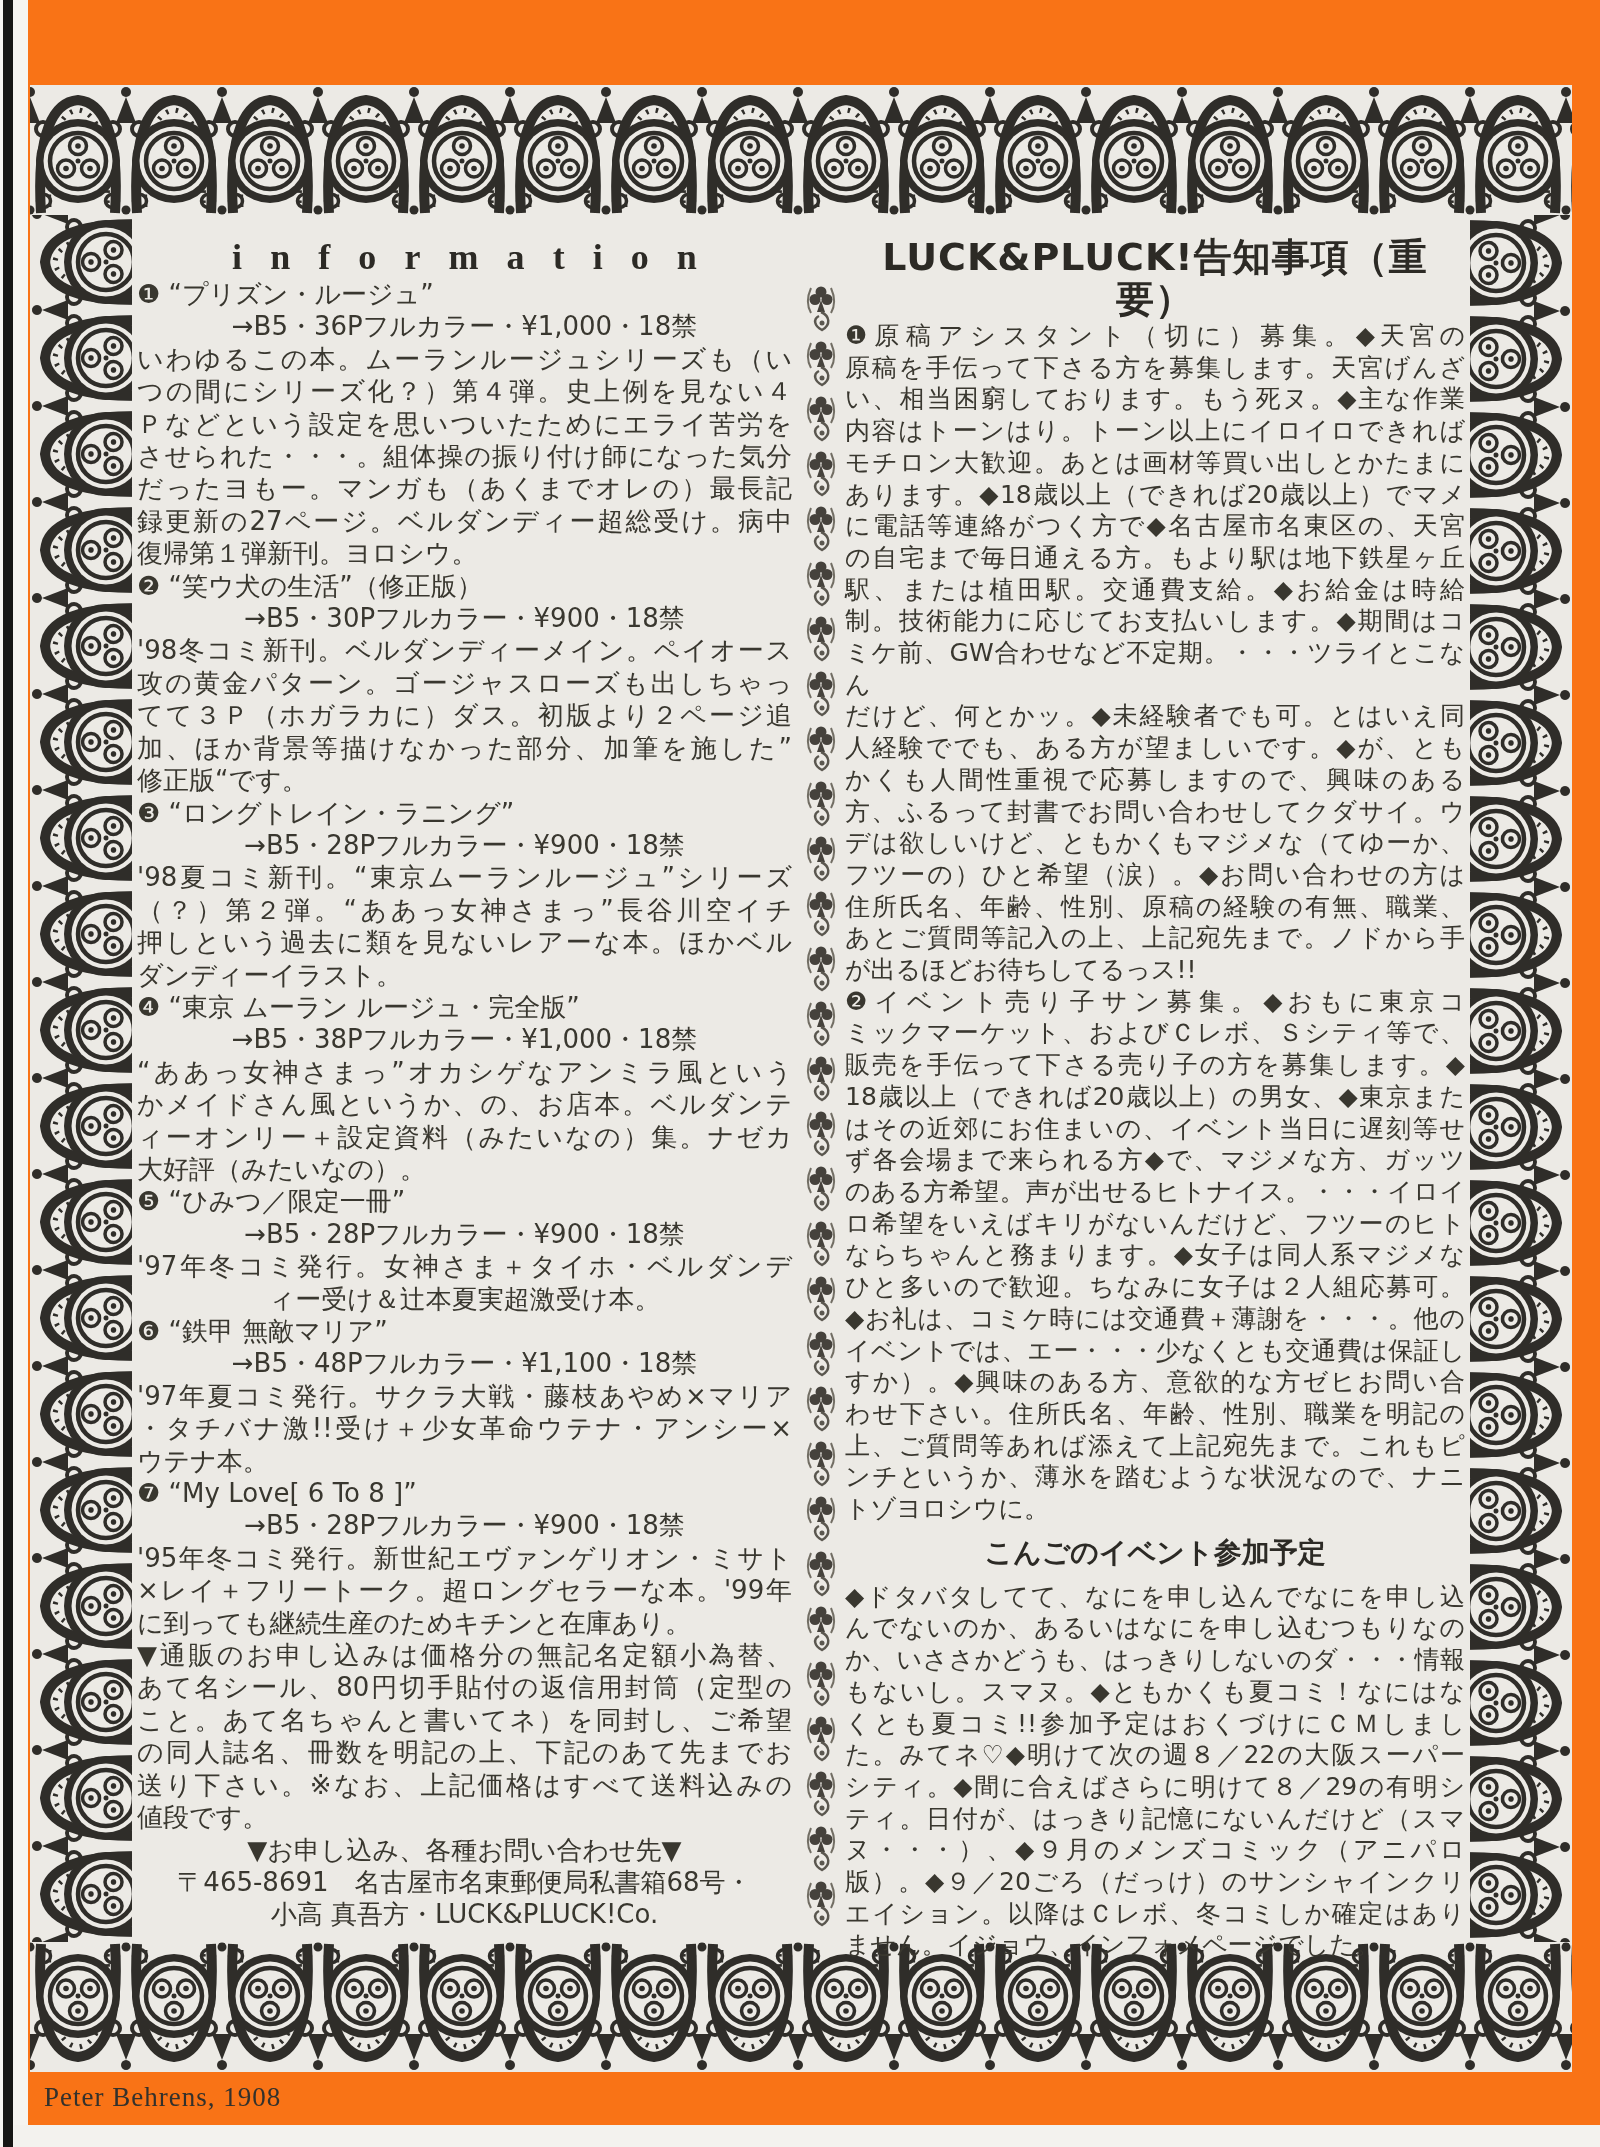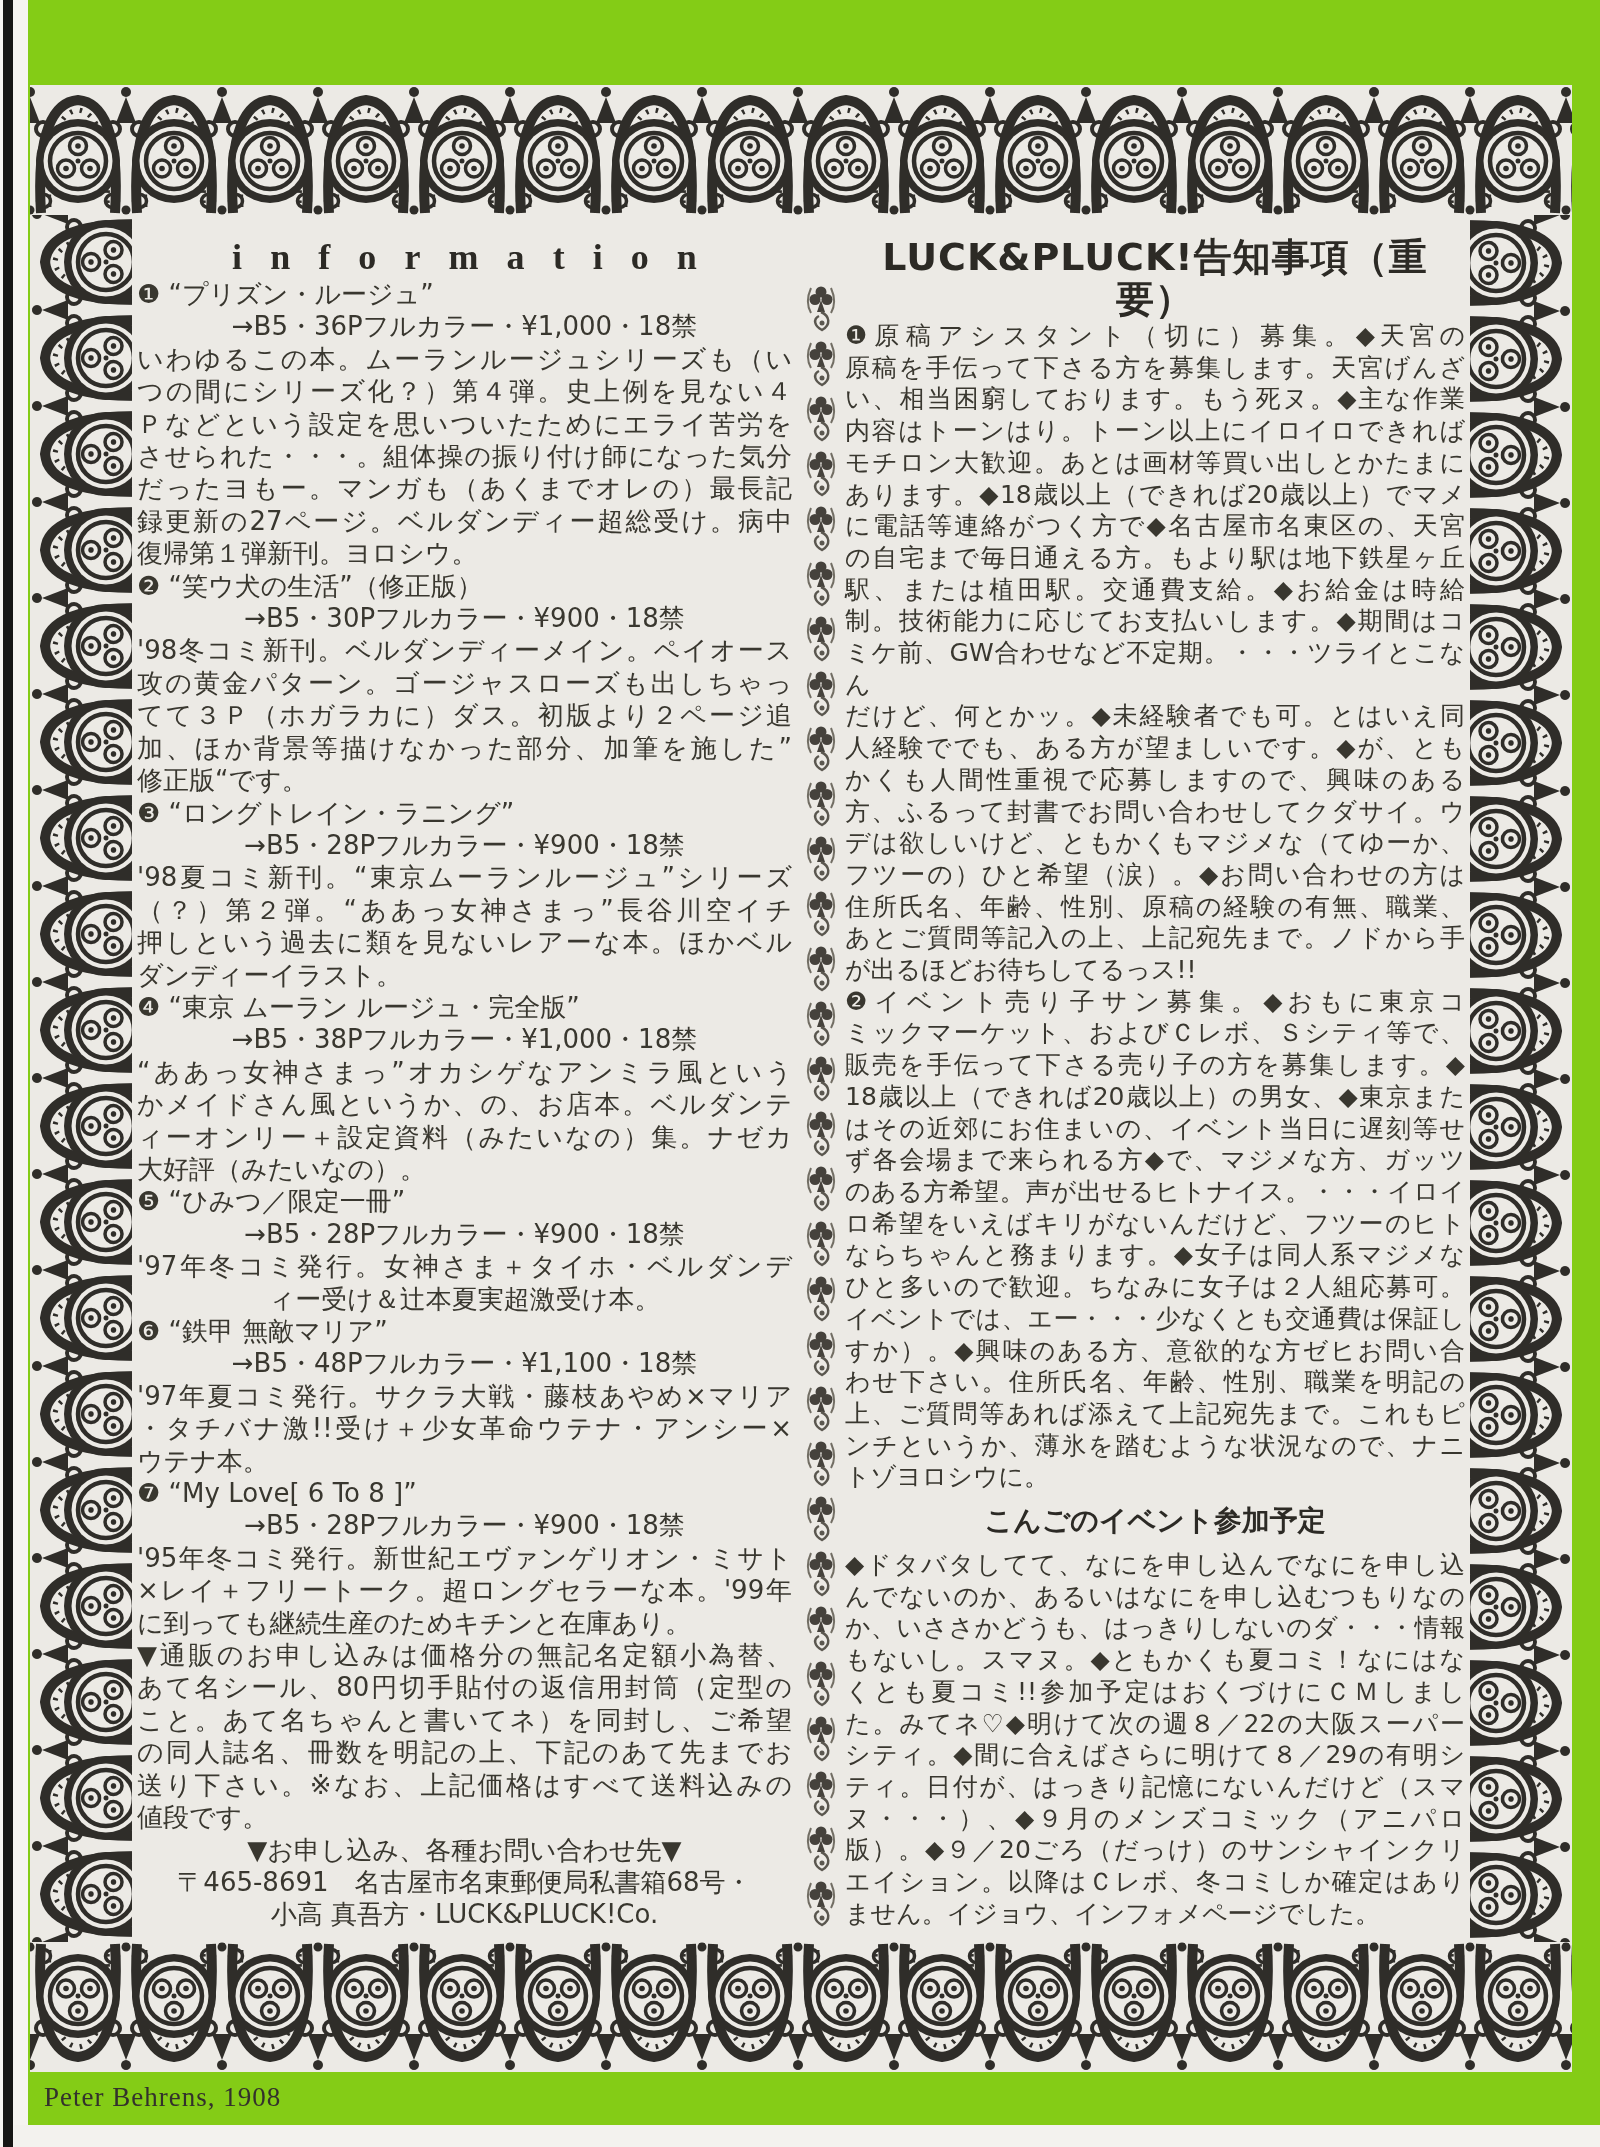--- a/index.html
+++ b/index.html
@@ -1,17 +1,17 @@
 <!DOCTYPE html>
 <html><head>
 <meta charset="utf-8">
 <style>
   html,body{margin:0;padding:0;}
   body{width:1600px;height:2147px;background:#e3e2de;font-family:"DejaVu Sans",sans-serif;}
-  .page{position:absolute;left:0;top:0;width:1600px;height:2147px;overflow:hidden;background:#84cc16;}
+  .page{position:absolute;left:0;top:0;width:1600px;height:2147px;overflow:hidden;background:#f97316;}
 
   
   .edge-strip{position:absolute;left:0;top:0;width:28px;height:2147px;background:#f5f4f0;}
   .edge-line{position:absolute;left:3px;top:0;width:10px;height:2147px;background:#161614;}
   .bottom-strip{position:absolute;left:14px;top:2125px;width:1586px;height:22px;background:#f3f2ee;}
 
   
   .frame-bg{position:absolute;left:30px;top:85px;width:1542px;height:1987px;background:#eceae5;}
   .band{position:absolute;}
   .band-top{left:30px;top:85px;width:1542px;height:130px;}
@@ -294,20 +294,21 @@
         <div class="row t-lead"><span class="lead-bold">❷イベント売り子サン募集。</span><span class="line-text">◆おもに東京コ</span></div>
         <div class="row t-body"><span class="line-text">ミックマーケット、およびＣレボ、Ｓシティ等で、</span></div>
         <div class="row t-body"><span class="line-text">販売を手伝って下さる売り子の方を募集します。◆</span></div>
         <div class="row t-body"><span class="line-text">18歳以上（できれば20歳以上）の男女、◆東京また</span></div>
         <div class="row t-body"><span class="line-text">はその近郊にお住まいの、イベント当日に遅刻等せ</span></div>
         <div class="row t-body"><span class="line-text">ず各会場まで来られる方◆で、マジメな方、ガッツ</span></div>
         <div class="row t-body"><span class="line-text">のある方希望。声が出せるヒトナイス。・・・イロイ</span></div>
         <div class="row t-body"><span class="line-text">ロ希望をいえばキリがないんだけど、フツーのヒト</span></div>
         <div class="row t-body"><span class="line-text">ならちゃんと務まります。◆女子は同人系マジメな</span></div>
         <div class="row t-body"><span class="line-text">ひと多いので歓迎。ちなみに女子は２人組応募可。</span></div>
+        <div class="row t-body"><span class="line-text">◆お礼は、コミケ時には交通費＋薄謝を・・・。他の</span></div>
         <div class="row t-body"><span class="line-text">イベントでは、エー・・・少なくとも交通費は保証し</span></div>
         <div class="row t-body"><span class="line-text">すか）。◆興味のある方、意欲的な方ゼヒお問い合</span></div>
         <div class="row t-body"><span class="line-text">わせ下さい。住所氏名、年齢、性別、職業を明記の</span></div>
         <div class="row t-body"><span class="line-text">上、ご質問等あれば添えて上記宛先まで。これもピ</span></div>
         <div class="row t-body"><span class="line-text">ンチというか、薄氷を踏むような状況なので、ナニ</span></div>
         <div class="row t-bodyend"><span class="line-text">トゾヨロシウに。</span></div>
         <div class="row t-h2"><span class="line-text">こんごのイベント参加予定</span></div>
         <div class="row t-body"><span class="line-text">◆ドタバタしてて、なにを申し込んでなにを申し込</span></div>
         <div class="row t-body"><span class="line-text">んでないのか、あるいはなにを申し込むつもりなの</span></div>
         <div class="row t-body"><span class="line-text">か、いささかどうも、はっきりしないのダ・・・情報</span></div>

